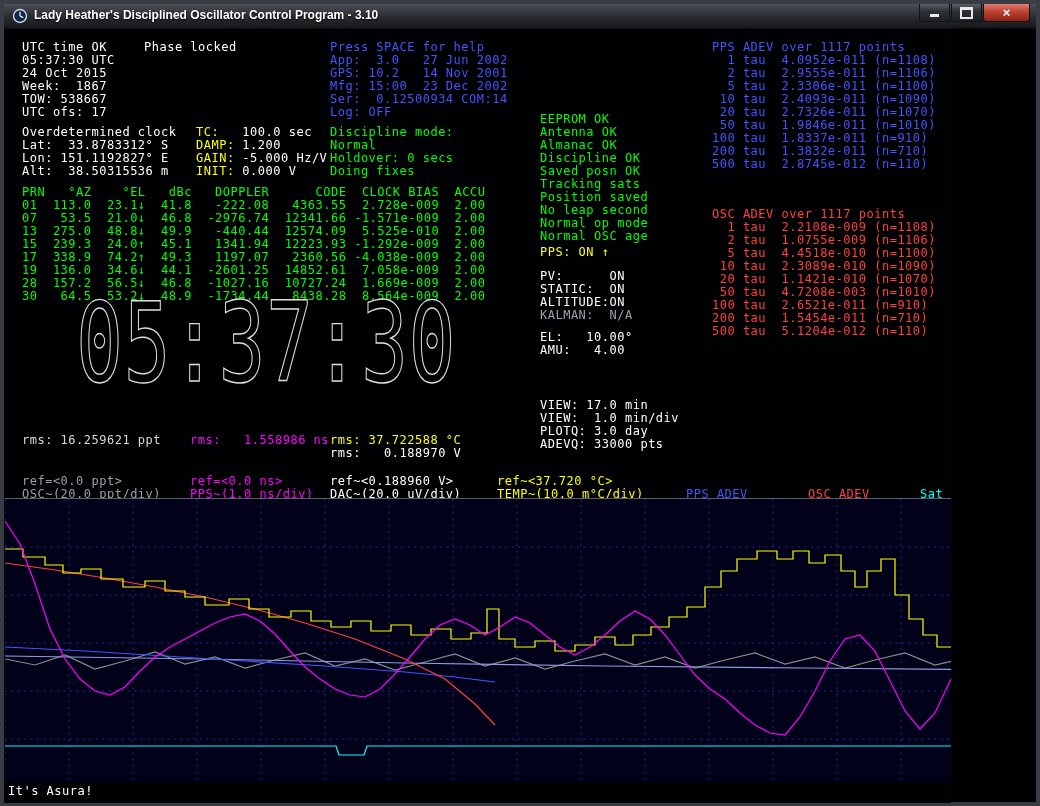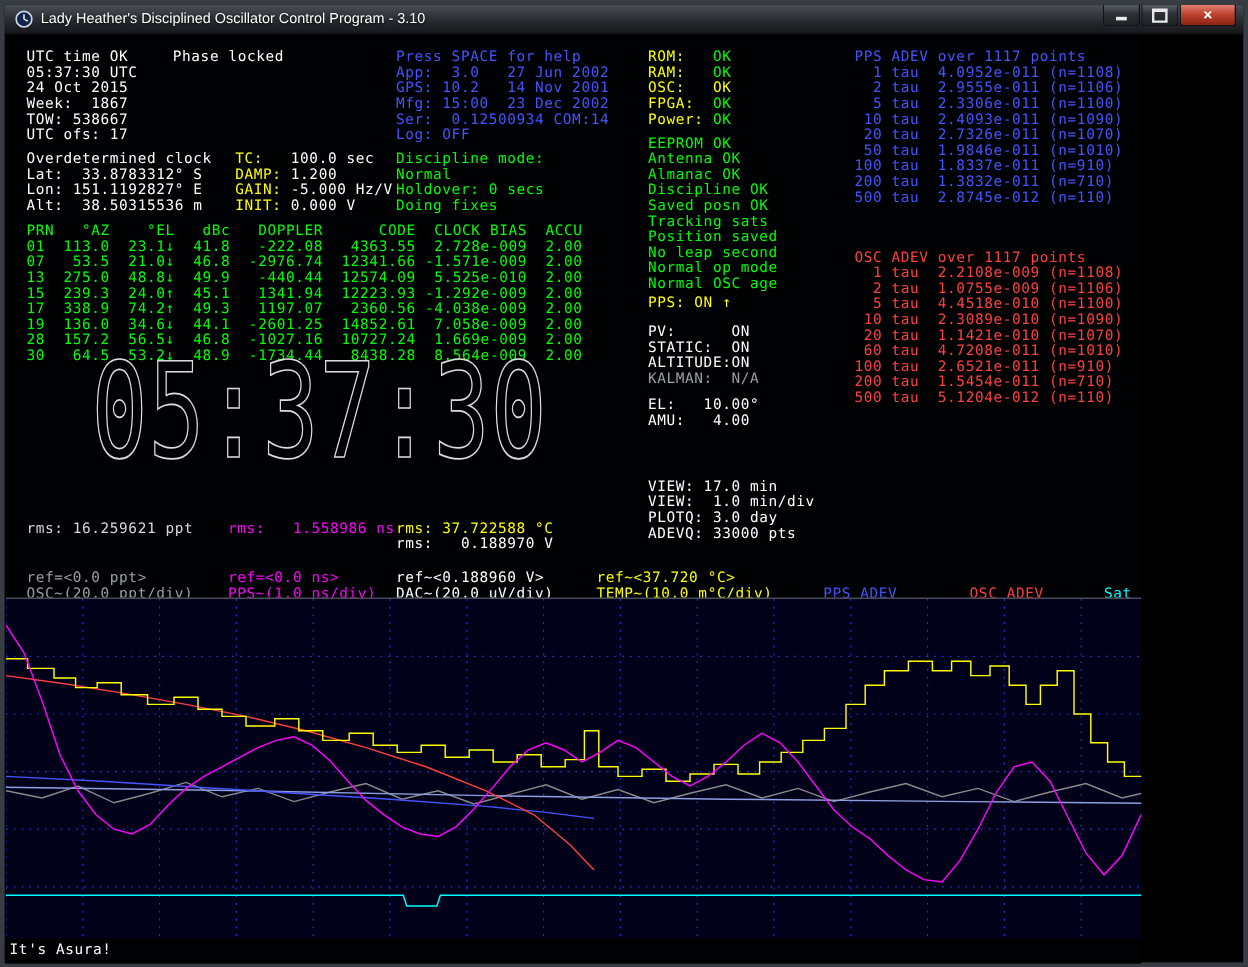--- a/index.html
+++ b/index.html
@@ -3,21 +3,21 @@
 <meta charset="utf-8">
 <style>
   html,body{margin:0;padding:0;background:#111;}
   body{width:1040px;height:806px;overflow:hidden;font-family:"DejaVu Sans Mono","Liberation Mono",monospace;}
   .window{position:absolute;left:0;top:0;width:1040px;height:806px;box-sizing:border-box;
           border:4px solid #383c43;background:#000;}
   
   .titlebar{position:relative;height:24px;background:linear-gradient(#4a4e55,#26282d 60%,#17181c);
             border-bottom:1px solid #0b0c0e;font-family:"Liberation Sans",sans-serif;}
   .titlebar .title{position:absolute;left:30px;top:4px;font-size:12px;color:#fff;
-                   text-shadow:0 1px 2px #000;white-space:pre;}
+                   text-shadow:0 1px 2px #000;white-space:pre;font-weight:bold;}
   .appicon{position:absolute;left:8px;top:4px;width:16px;height:16px;}
   .winbtns{position:absolute;top:0;right:6px;display:flex;}
   .wbtn{width:29px;height:17px;margin-left:1px;display:flex;align-items:center;justify-content:center;
         border:1px solid #101215;border-top:none;border-radius:0 0 3px 3px;
         background:linear-gradient(#5a5f67,#2c2f34 45%,#1e2125);cursor:pointer;}
   .wbtn.close{width:45px;background:linear-gradient(#e08173,#c04331 45%,#8c2113);}
   .glyph-min{display:block;width:9px;height:3px;background:#e9e9e9;margin-top:6px;}
   .glyph-max{display:block;width:9px;height:7px;border:2px solid #e9e9e9;border-top-width:3px;background:transparent;}
   .wbtn.close span{color:#fff;font-size:13px;font-weight:bold;line-height:15px;}
   
@@ -88,27 +88,20 @@
       <div class="ln c-blue">Press SPACE for help</div>
       <div>
           <div class="ln">App:  3.0   27 Jun 2002</div>
           <div class="ln">GPS: 10.2   14 Nov 2001</div>
           <div class="ln">Mfg: 15:00  23 Dec 2002</div>
           <div class="ln">Ser:  0.12500934 COM:14</div>
           <div class="ln">Log: OFF</div>
         </div>
     </div>
 
-    <div class="blk b-hw">
-        <div class="ln"><span class="c-yellow">ROM:   </span><span class="c-green">OK</span></div>
-        <div class="ln"><span class="c-yellow">RAM:   </span><span class="c-green">OK</span></div>
-        <div class="ln"><span class="c-yellow">OSC:   </span><span class="c-yellow">OK</span></div>
-        <div class="ln"><span class="c-yellow">FPGA:  </span><span class="c-green">OK</span></div>
-        <div class="ln"><span class="c-yellow">Power: </span><span class="c-green">OK</span></div>
-      </div>
 
     <div class="blk b-ppsadev p-blue">
         <div class="ln">PPS ADEV over 1117 points</div>
         <div class="ln">  1 tau  4.0952e-011 (n=1108)</div>
         <div class="ln">  2 tau  2.9555e-011 (n=1106)</div>
         <div class="ln">  5 tau  2.3306e-011 (n=1100)</div>
         <div class="ln"> 10 tau  2.4093e-011 (n=1090)</div>
         <div class="ln"> 20 tau  2.7326e-011 (n=1070)</div>
         <div class="ln"> 50 tau  1.9846e-011 (n=1010)</div>
         <div class="ln">100 tau  1.8337e-011 (n=910)</div>
@@ -168,21 +161,21 @@
         <div class="ln">30   64.5  53.2↓  48.9  -1734.44   8438.28  8.564e-009  2.00</div>
       </div>
 
     <div class="blk b-oscadev p-red">
         <div class="ln">OSC ADEV over 1117 points</div>
         <div class="ln">  1 tau  2.2108e-009 (n=1108)</div>
         <div class="ln">  2 tau  1.0755e-009 (n=1106)</div>
         <div class="ln">  5 tau  4.4518e-010 (n=1100)</div>
         <div class="ln"> 10 tau  2.3089e-010 (n=1090)</div>
         <div class="ln"> 20 tau  1.1421e-010 (n=1070)</div>
-        <div class="ln"> 60 tau  4.7208e-011 (n=1010)</div>
+        <div class="ln"> 50 tau  4.7208e-003 (n=1010)</div>
         <div class="ln">100 tau  2.6521e-011 (n=910)</div>
         <div class="ln">200 tau  1.5454e-011 (n=710)</div>
         <div class="ln">500 tau  5.1204e-012 (n=110)</div>
       </div>
 
     <div class="blk b-ppsstate">
       <div class="ln c-yellow">PPS: ON ↑</div>
     </div>
 
     <div class="blk b-flags">

